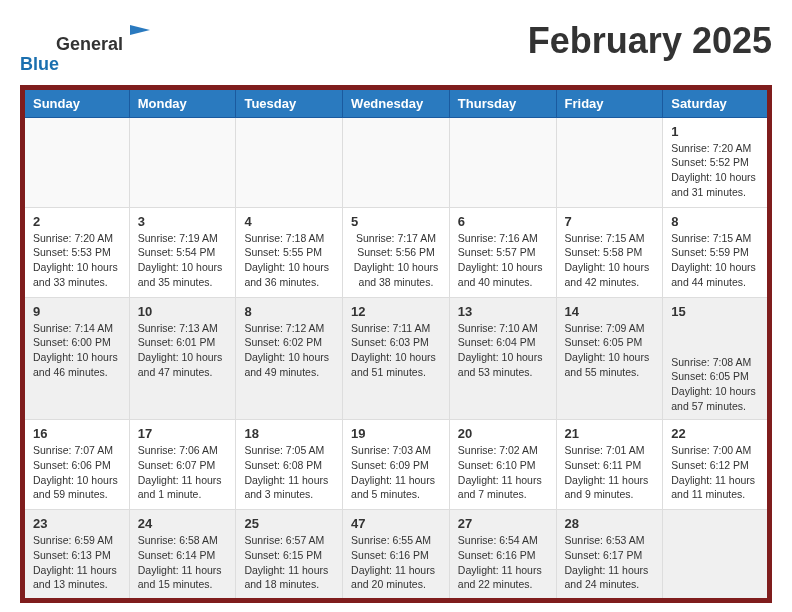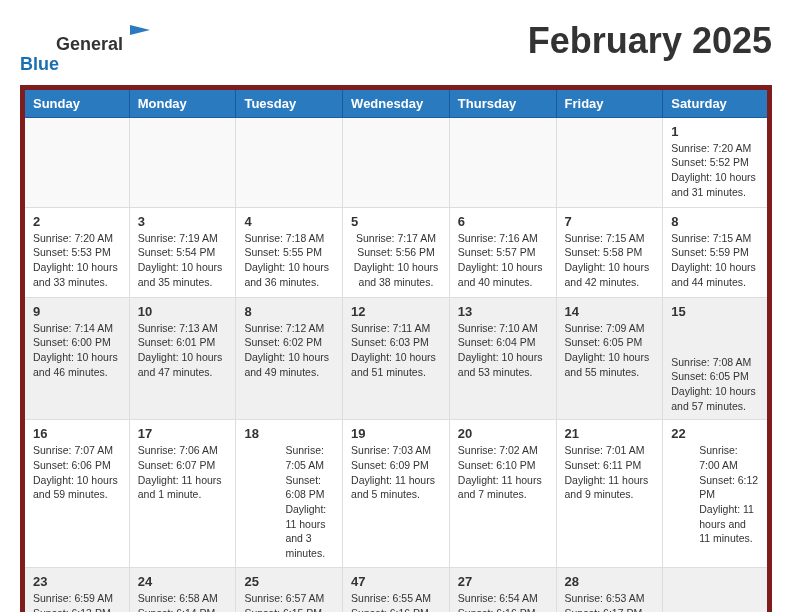--- a/index.html
+++ b/index.html
@@ -232,21 +232,21 @@
 Daylight: 10 hours and 59 minutes.</div>
         </td>
         <td>
           <span class="day-num">17</span>
           <div class="day-info" style="white-space: pre-line;">Sunrise: 7:06 AM
 Sunset: 6:07 PM
 Daylight: 11 hours and 1 minute.</div>
         </td>
         <td>
           <span class="day-num">18</span>
-          <div class="day-info" style="white-space: pre-line; margin-left: 41px;">Sunrise: 7:05 AM
+          <div class="day-info" style="white-space: pre-line;">Sunrise: 7:05 AM
 Sunset: 6:08 PM
 Daylight: 11 hours and 3 minutes.</div>
         </td>
         <td>
           <span class="day-num">19</span>
           <div class="day-info" style="white-space: pre-line;">Sunrise: 7:03 AM
 Sunset: 6:09 PM
 Daylight: 11 hours and 5 minutes.</div>
         </td>
         <td>
@@ -256,21 +256,21 @@
 Daylight: 11 hours and 7 minutes.</div>
         </td>
         <td>
           <span class="day-num">21</span>
           <div class="day-info" style="white-space: pre-line;">Sunrise: 7:01 AM
 Sunset: 6:11 PM
 Daylight: 11 hours and 9 minutes.</div>
         </td>
         <td>
           <span class="day-num">22</span>
-          <div class="day-info" style="white-space: pre-line; margin-left: 28px;">Sunrise: 7:00 AM
+          <div class="day-info" style="white-space: pre-line;">Sunrise: 7:00 AM
 Sunset: 6:12 PM
 Daylight: 11 hours and 11 minutes.</div>
         </td>
       </tr>
       <tr class="row-shaded">
         <td>
           <span class="day-num">23</span>
           <div class="day-info" style="white-space: pre-line;">Sunrise: 6:59 AM
 Sunset: 6:13 PM
 Daylight: 11 hours and 13 minutes.</div>

